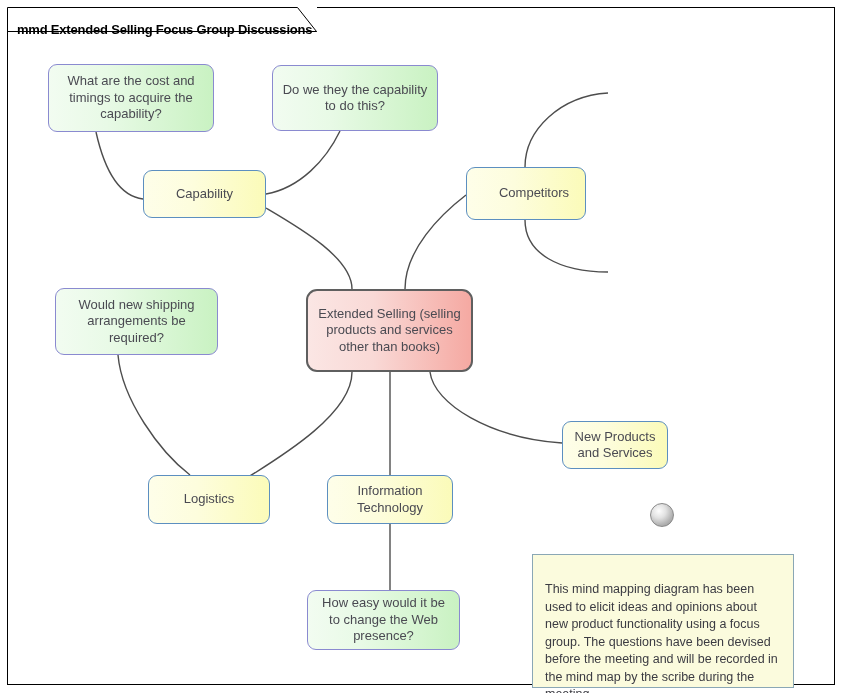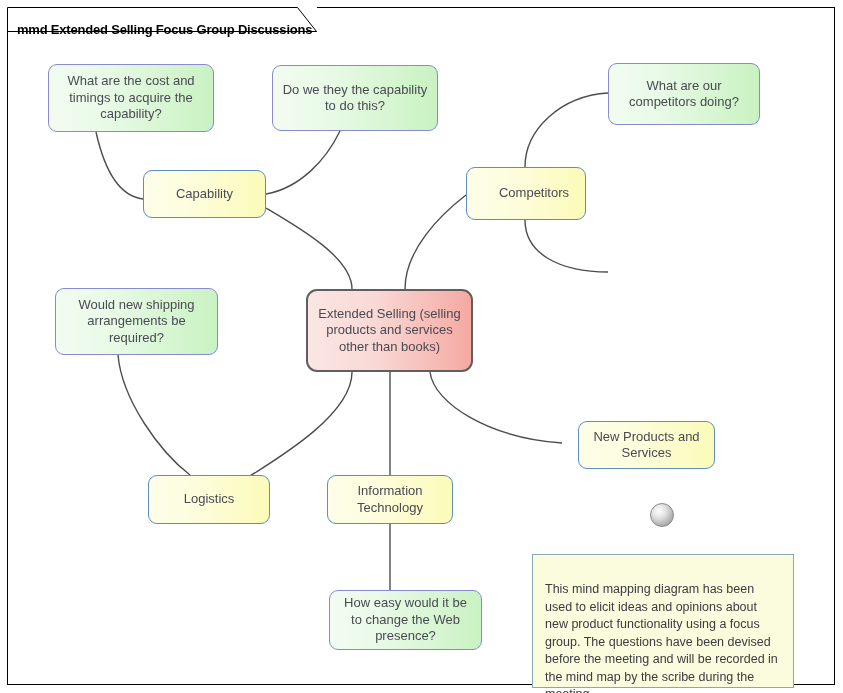--- a/index.html
+++ b/index.html
@@ -169,42 +169,39 @@
   </div>
 
   <div class="node node-yellow" style="left:110px; top:475px; width:122px; height:49px;margin-left:38px;">
     <span>Logistics</span>
   </div>
 
   <div class="node node-yellow" style="left:327px; top:475px; width:126px; height:49px;">
     <span>Information Technology</span>
   </div>
 
-  <div class="node node-yellow" style="left:578px; top:421px; width:137px; height:48px;">
+  <div class="node node-yellow" style="left:562px; top:421px; width:106px; height:48px;">
     <span>New Products and Services</span>
   </div>
 
   <div class="node node-green" style="left:48px; top:64px; width:166px; height:68px;">
     <span>What are the cost and timings to acquire the capability?</span>
   </div>
 
   <div class="node node-green" style="left:272px; top:65px; width:166px; height:66px;">
     <span>Do we they the capability to do this?</span>
   </div>
 
-  <div class="node node-green" style="left:608px; top:63px; width:152px; height:62px;">
-    <span>What are our competitors doing?</span>
-  </div>
 
 
   <div class="node node-green" style="left:55px; top:288px; width:163px; height:67px;">
     <span>Would new shipping arrangements be required?</span>
   </div>
 
-  <div class="node node-green" style="left:329px; top:590px; width:153px; height:60px;">
+  <div class="node node-green" style="left:307px; top:590px; width:153px; height:60px;">
     <span>How easy would it be to change the Web presence?</span>
   </div>
 
   <div class="note" style="left:532px; top:509px; width:262px; height:134px;">
     <span>This mind mapping diagram has been used to elicit ideas and opinions about new product functionality using a focus group. The questions have been devised before the meeting and will be recorded in the mind map by the scribe during the meeting.</span>
   </div>
   <div class="note-pin" style="left:650px; top:503px;"></div>
 
 </div>
 

